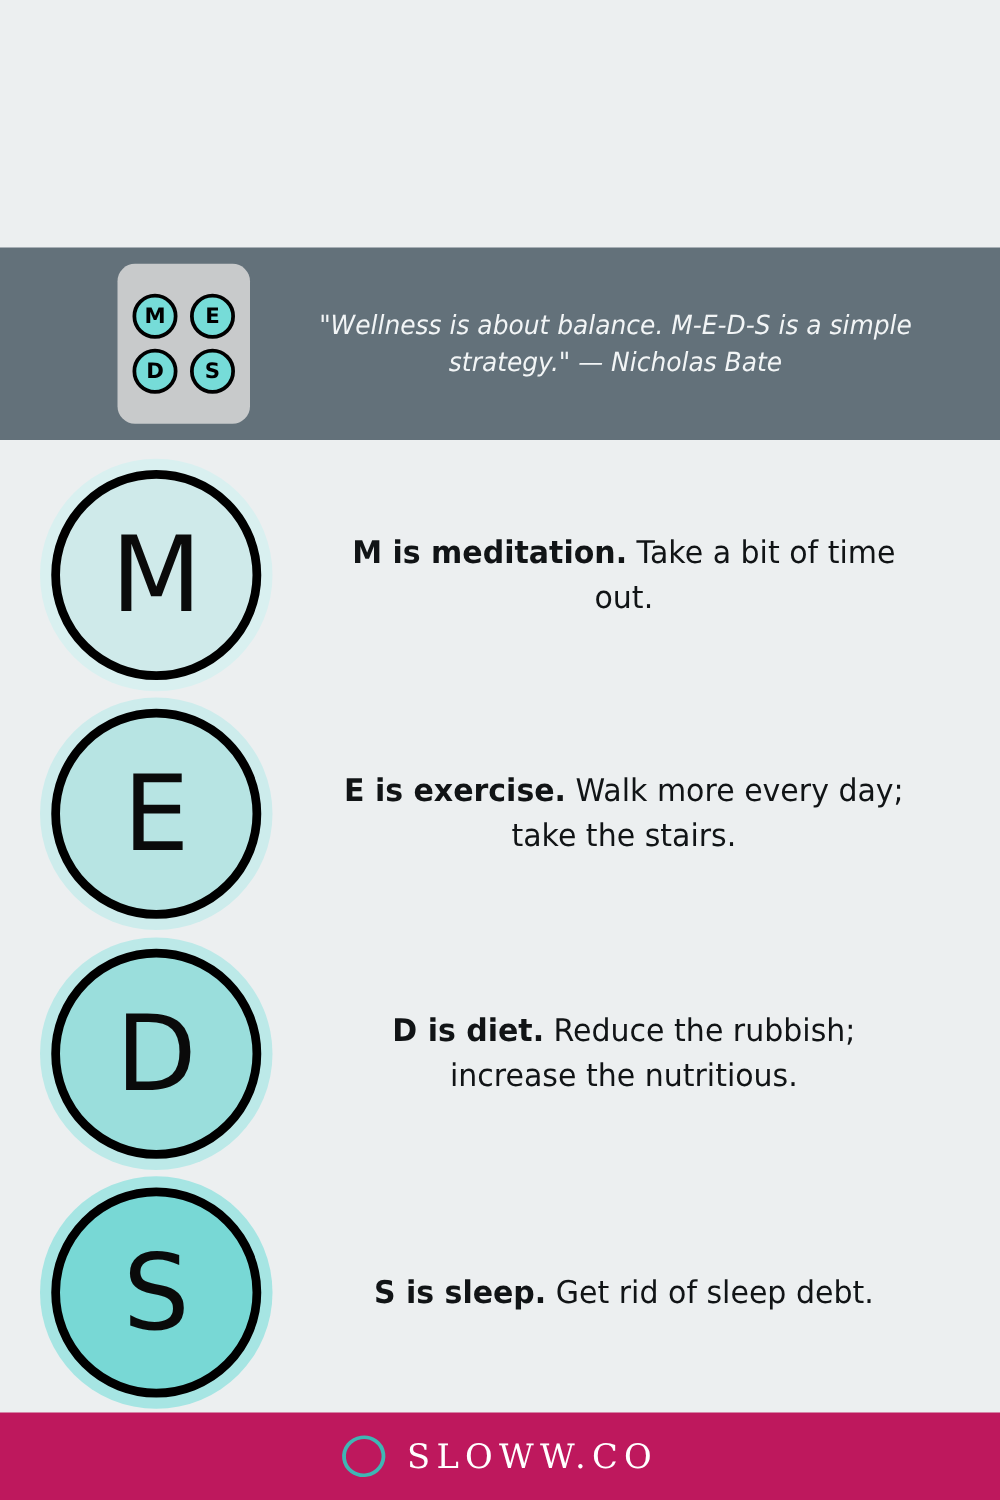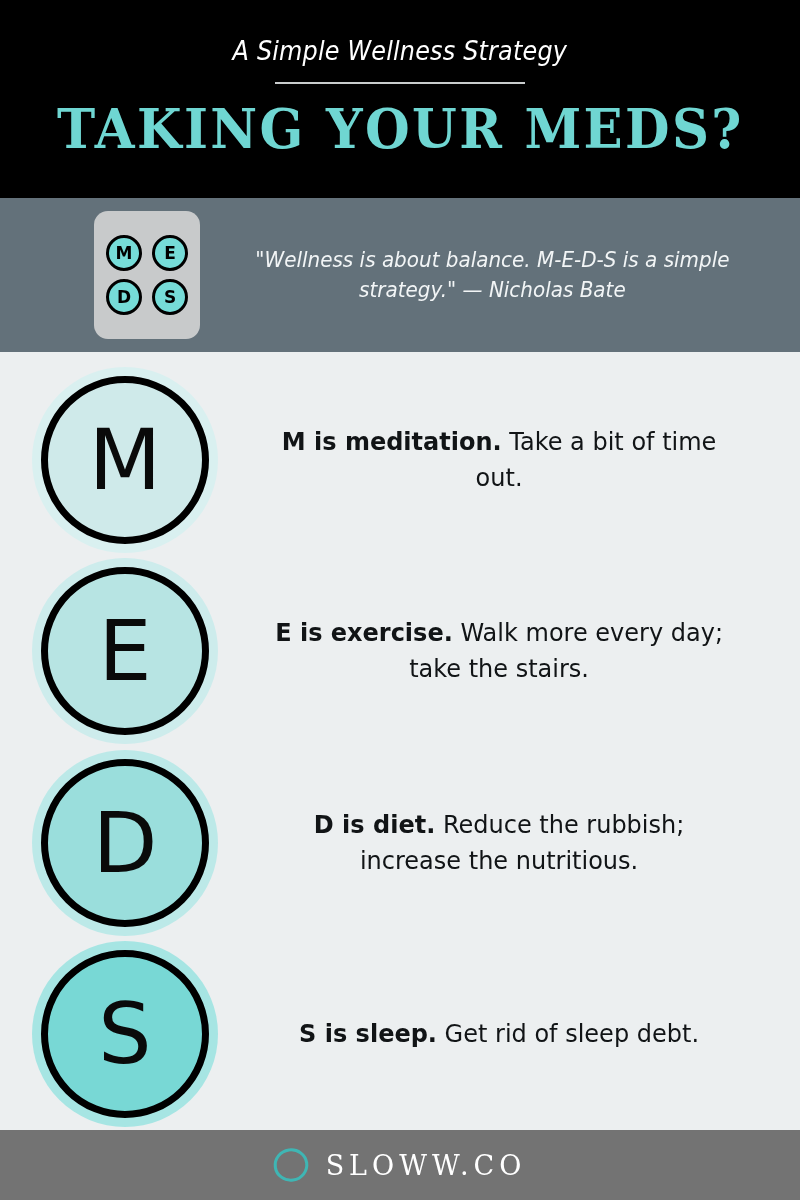--- a/index.html
+++ b/index.html
@@ -120,21 +120,21 @@
     font-family:"DejaVu Sans", sans-serif;
     font-size:25px;
     line-height:1.45;
     transform:scaleX(0.96);
   }
   .row-text b{font-weight:700;}
 
   
   .footer{
     position:absolute;left:0;top:1130px;width:800px;height:70px;
-    background:#737373;
+    background:#be185d;
     display:flex;align-items:center;justify-content:center;
     gap:18px;
   }
   .ring{
     width:34px;height:34px;border-radius:50%;
     border:3px solid #3fb6b4;
     box-sizing:border-box;
     transform:rotate(-8deg) scale(1.02,0.98);
   }
   .brand{
@@ -143,25 +143,20 @@
     font-size:27px;
     letter-spacing:5px;
     line-height:1;
   }
 </style>
 </head>
 <body>
 
 <div class="page">
 
-  <div class="header">
-    <div class="subtitle">A Simple Wellness Strategy</div>
-    <div class="divider"></div>
-    <div class="title">TAKING YOUR MEDS?</div>
-  </div>
 
   <div class="quoteband">
     <div class="icon-tile">
       <div class="mini" style="background: rgb(118, 220, 216);">M</div>
       <div class="mini" style="background: rgb(118, 220, 216);">E</div>
       <div class="mini" style="background: rgb(118, 220, 216);">D</div>
       <div class="mini" style="background: rgb(118, 220, 216);">S</div>
     </div>
     <div class="quote">"Wellness is about balance. M-E-D-S is a simple strategy." — Nicholas Bate</div>
   </div>

